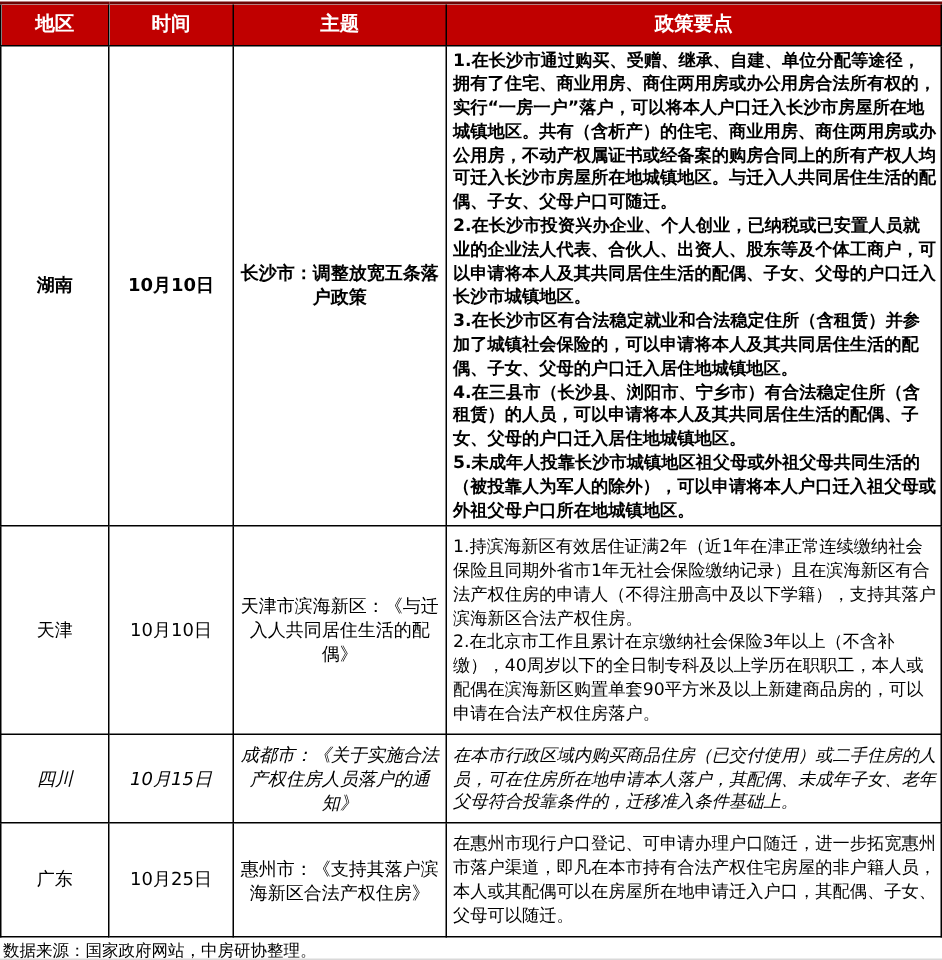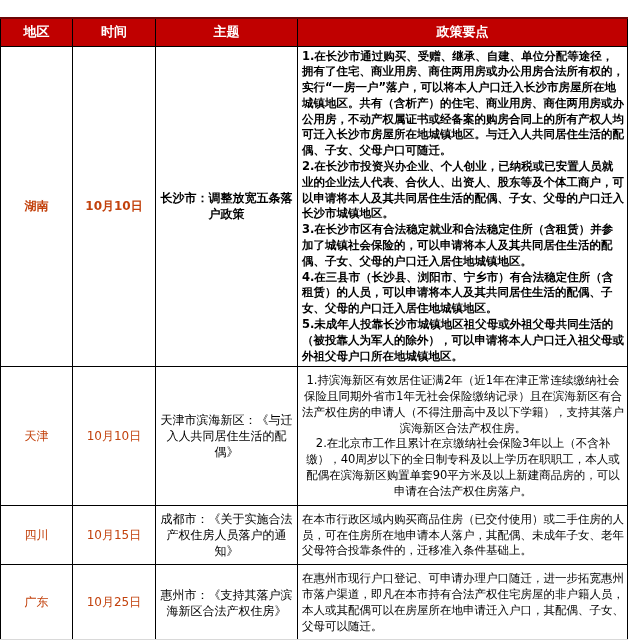--- a/index.html
+++ b/index.html
@@ -13,21 +13,21 @@
     width: 628px;
     height: 640px;
     box-sizing: border-box;
     overflow: hidden;
     border-bottom: 1px solid #d9d9d9; 
   }
   table.policy-table {
     border-collapse: collapse;
     table-layout: fixed;
     width: 627px;
-    margin-top: 17px;
+    margin-top: 1px;
   }
   table.policy-table col.c-region { width: 72px; }
   table.policy-table col.c-date   { width: 83px; }
   table.policy-table col.c-topic  { width: 142px; }
   table.policy-table col.c-points { width: 330px; }
 
   table.policy-table th,
   table.policy-table td {
     border: 1px solid #000000;
     box-sizing: border-box;
@@ -41,42 +41,42 @@
     font-size: 13px;
     font-weight: bold;
     height: 28px;
     text-align: center;
     padding: 2px;
   }
   td.cell-region,
   td.cell-date {
     text-align: center;
     font-size: 12px;
-    color: #c2410c;
+    color: #000000;
     padding: 2px;
   }
   td.cell-topic {
     text-align: center;
     font-size: 12px;
     line-height: 16px;
     color: #000000;
     padding: 3px 3px;
   }
   td.cell-points {
     text-align: left;
     font-size: 11.5px;
     line-height: 15.8px;
     color: #000000;
     padding: 2px 3px 2px 4px;
     white-space: pre-wrap;
     word-break: break-all;
   }
   tr.row-1 td { height: 318px; font-weight: bold; }
-  tr.row-2 td { height: 139px; text-align: center; }
-  tr.row-3 td { height: 59px; }
+  tr.row-2 td { height: 139px; }
+  tr.row-3 td { height: 59px; font-style: italic; }
   tr.row-4 td { height: 76px; }
 
   .source-note {
     height: 17px;
     font-size: 11px;
     line-height: 16px;
     color: #000000;
     padding: 1px 0 0 2px;
     text-align: left;
     white-space: nowrap;

